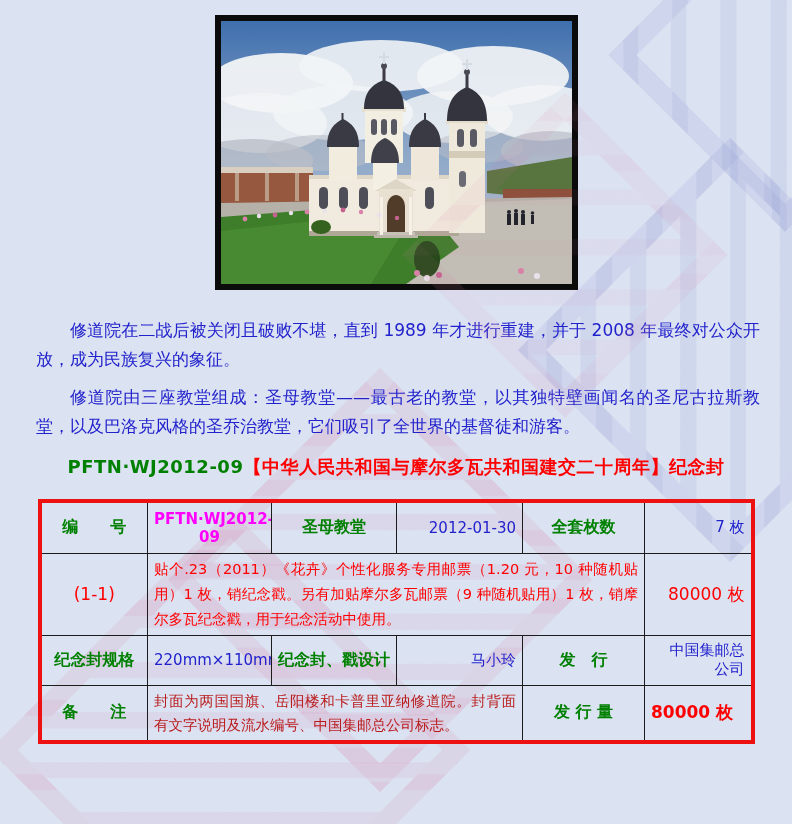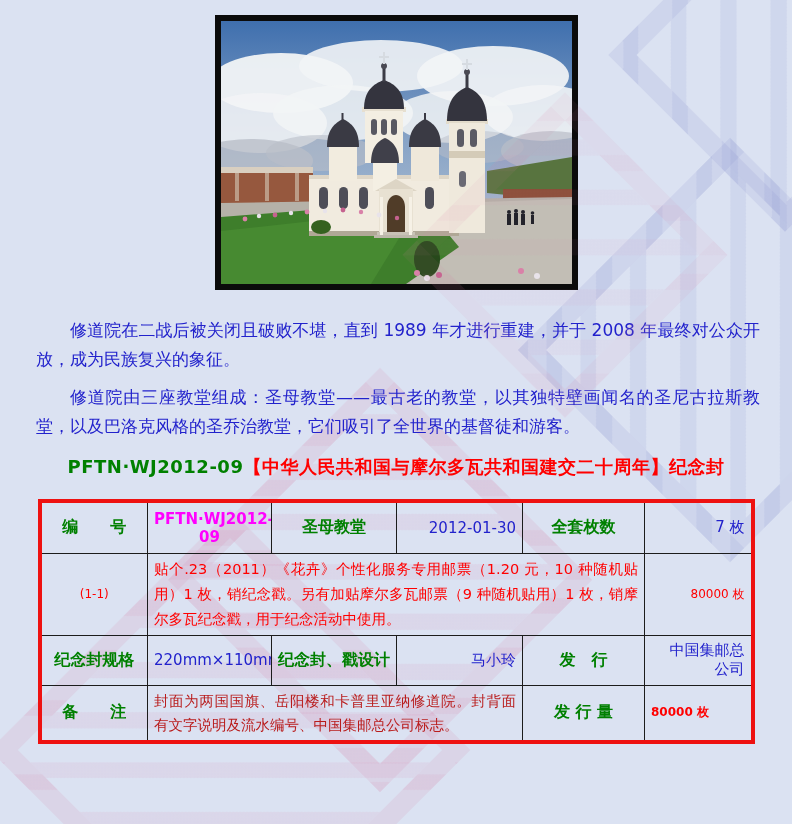--- a/index.html
+++ b/index.html
@@ -72,21 +72,21 @@
     overflow:hidden;
   }
   td.lbl{
     color:#008000;
     font-weight:bold;
     font-size:16px;
     text-align:center;
     white-space:pre;
   }
   td.val{color:#2222cc;font-size:15px;text-align:right;}
-  td.val-red{color:#ff0000;font-size:12px;}
+  td.val-red{color:#ff0000;font-size:17px;}
   td.desc{
     color:#ff0000;
     font-size:14.5px;
     line-height:25px;
     text-align:justify;
   }
   td.note{
     color:#b91c1c;
     font-size:14.5px;
     line-height:24px;

